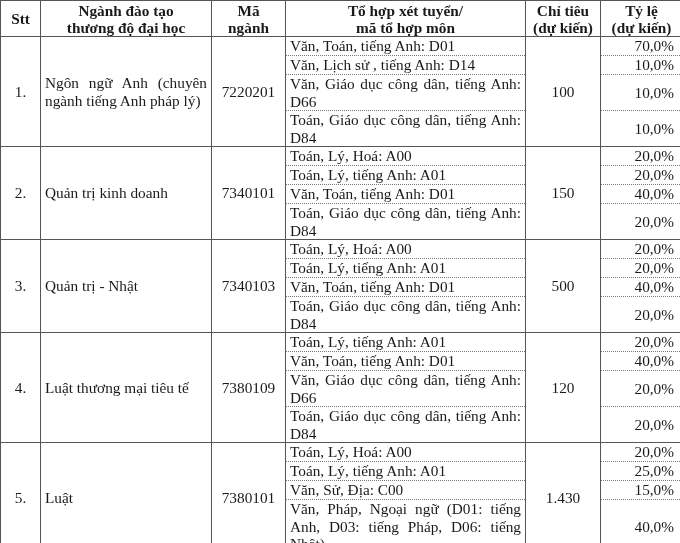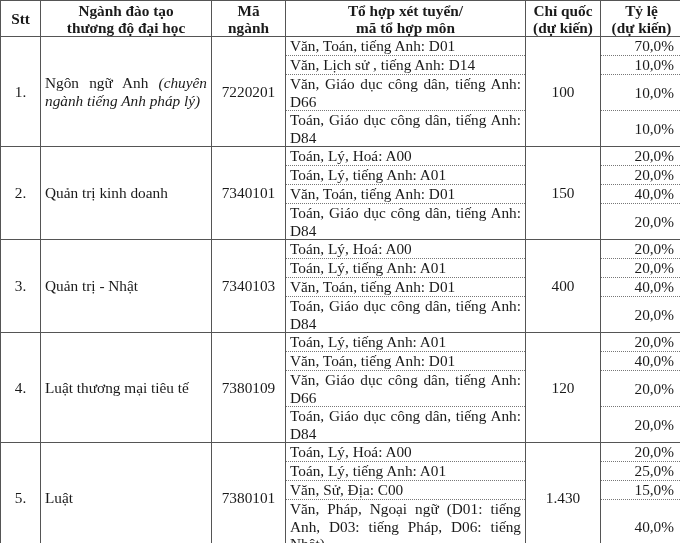--- a/index.html
+++ b/index.html
@@ -9,21 +9,21 @@
           table-layout: fixed; width: 682px; font-size: 15.3px; line-height: 17.5px; }
   td, th { border: 1px solid #555; padding: 0 3px; vertical-align: middle; }
   th { font-weight: bold; height: 35px; padding: 0 2px; line-height: 17px; }
   th .l { display: block; }
   td.c { text-align: center; }
   td.combo { border-top: 1px dotted #777; border-bottom: 1px dotted #777; text-align: justify; padding: 0 4px; }
   td.pct { border-top: 1px dotted #777; border-bottom: 1px dotted #777; text-align: right; padding-right: 8px; }
   tr.first td.combo, tr.first td.pct { border-top: 1px solid #555; }
   tr.last td.combo, tr.last td.pct { border-bottom: 1px solid #555; }
   .b { font-weight: normal; }
-  .i { font-style: italic; }
+  .i { }
   .h1 { height: 18px; }
   .h2 { height: 35px; }
   .name { text-align: justify; padding: 0 4px; }
 </style>
 </head>
 <body>
 
 <table>
   <colgroup>
     <col style="width:40px">
@@ -42,21 +42,21 @@
         </th>
       <th>
           <span class="l">Mã</span>
           <span class="l">ngành</span>
         </th>
       <th>
           <span class="l">Tổ hợp xét tuyển/</span>
           <span class="l">mã tổ hợp môn</span>
         </th>
       <th>
-          <span class="l">Chỉ quốc</span>
+          <span class="l">Chỉ tiêu</span>
           <span class="l">(dự kiến)</span>
         </th>
       <th>
           <span class="l">Tỷ lệ</span>
           <span class="l">(dự kiến)</span>
         </th>
     </tr>
   </thead>
   <tbody>
 
@@ -100,21 +100,21 @@
     <tr class="last">
       <td class="combo h2"><span>Toán, Giáo dục công dân, tiếng Anh: </span><span class="b">D84</span></td>
       <td class="pct">20,0%</td>
     </tr>
 
     <tr class="first">
       <td class="c" rowspan="4">3.</td>
       <td class="name" rowspan="4">Quản trị - Nhật</td>
       <td class="c" rowspan="4"><span>73401</span><span class="b">03</span></td>
       <td class="combo h1"><span>Toán, Lý, Hoá: </span><span class="b">A00</span></td>
-      <td class="c" rowspan="4">400</td>
+      <td class="c" rowspan="4">500</td>
       <td class="pct">20,0%</td>
     </tr>
     <tr>
       <td class="combo h1"><span>Toán, Lý, tiếng Anh: </span><span class="b">A01</span></td>
       <td class="pct">20,0%</td>
     </tr>
     <tr>
       <td class="combo h1"><span>Văn, Toán, tiếng Anh: </span><span class="b">D01</span></td>
       <td class="pct">40,0%</td>
     </tr>

